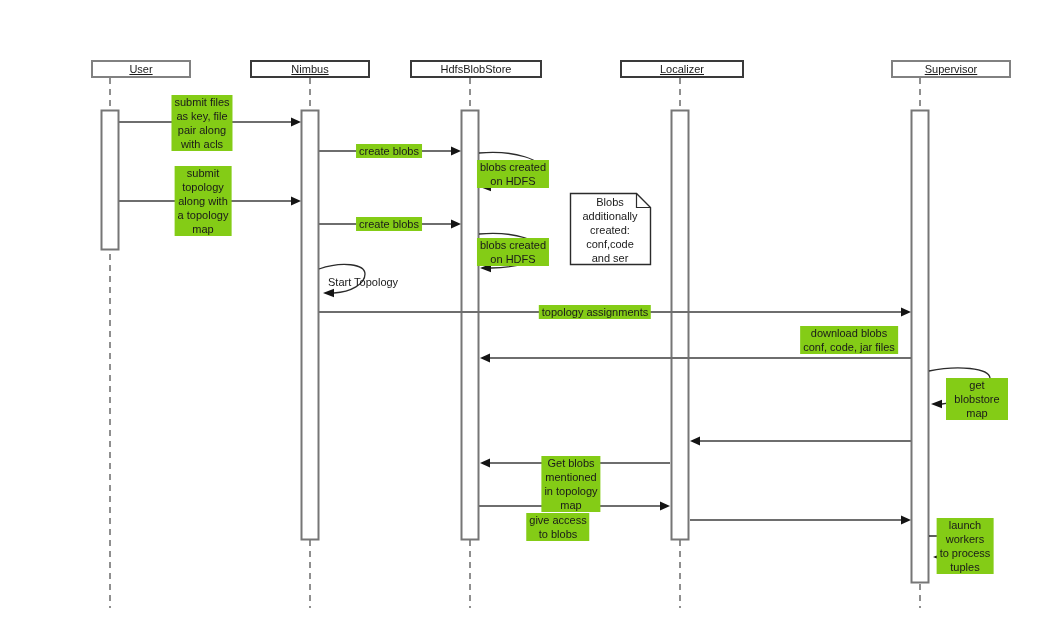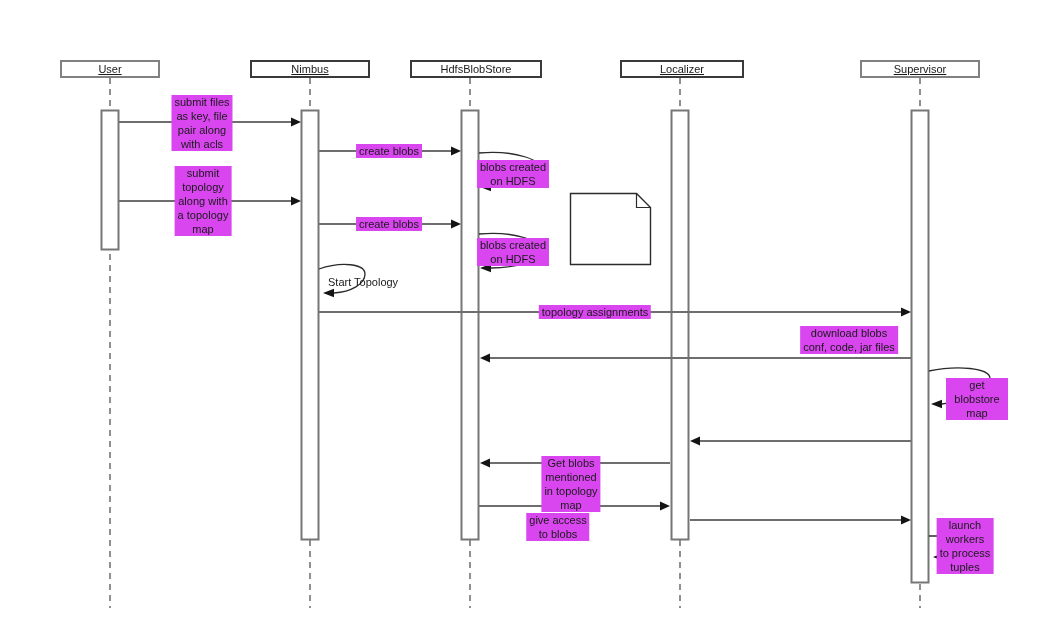--- a/index.html
+++ b/index.html
@@ -23,31 +23,31 @@
     border: 2px solid #3a3a3a;
     box-sizing: border-box;
     display: flex;
     align-items: center;
     justify-content: center;
     font-size: 11px;
     line-height: 14px;
     text-decoration: underline;
     z-index: 6;
   }
-  .pbox.gray-border { border-color: #818181; }
+  .pbox.gray-border { border-color: #818181; margin-left: 31px; }
   .pbox.no-underline { text-decoration: none; }
 
   
   .msg-label {
     position: absolute;
     font-size: 11px;
     line-height: 14px;
     text-align: center;
     white-space: pre-line;
-    background: #d946ef;
+    background: #84cc16;
     padding: 0 3px;
     transform: translateX(-50%);
     z-index: 5;
   }
   .msg-label.nobg { background: transparent; }
   .msg-label.left-align { transform: none; text-align: left; padding: 0; }
   .note-text {
     position: absolute;
     font-size: 11px;
     line-height: 14px;
@@ -194,14 +194,19 @@
 mentioned
 in topology
 map</div>
   <div class="msg-label" style="left:558px; top:513px;">give access
 to blobs</div>
   <div class="msg-label" style="left:965px; top:518px;">launch
 workers
 to process
 tuples</div>
 
+  <div class="note-text" style="left:610px; top:195px;">Blobs
+additionally
+created:
+conf,code
+and ser</div>
 
 </div>
 
 </body></html>

